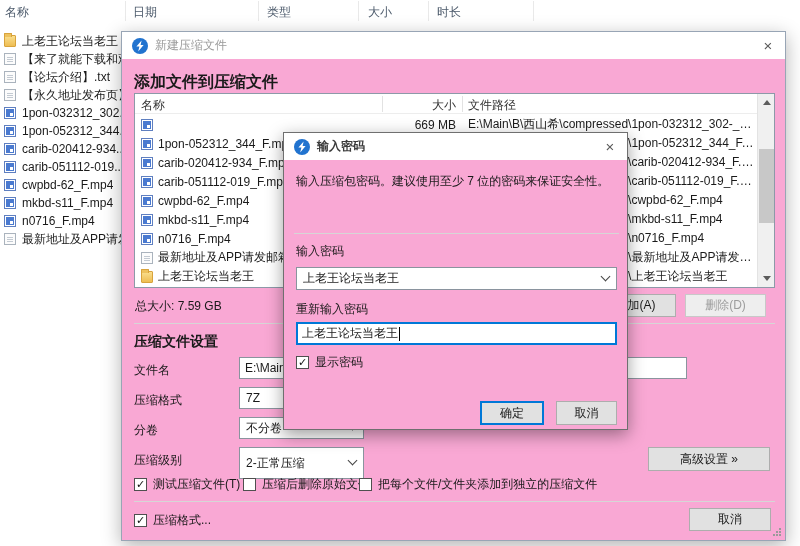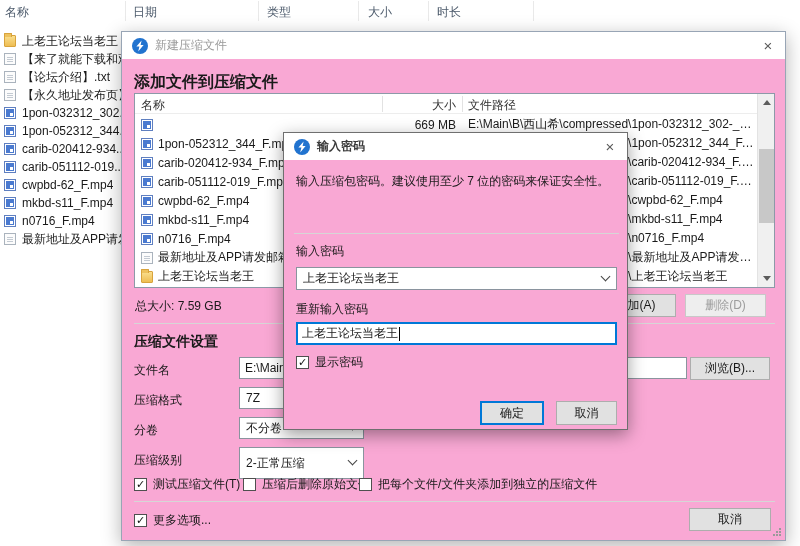--- a/index.html
+++ b/index.html
@@ -276,58 +276,58 @@
   <div class="btn btn-disabled" style="left:563px; top:262px; width:81px; height:23px">删除(D)</div>
 
   <div class="sepline" style="left:12px; top:291px; width:641px"></div>
 
   <div class="abs bold" style="left:12px; top:301px; font-size:14px">压缩文件设置</div>
 
   <label class="f-label" style="left:12px; top:330px">文件名</label>
   <div class="tinput" style="left:117px; top:325px; width:448px; height:22px">
     <span>E:\Main\</span>
   </div>
-  <div class="btn" style="left:568px; top:325px; width:80px; height:23px">浏览(B)...</div>
 
   <label class="f-label" style="left:12px; top:360px">压缩格式</label>
   <div class="combo" style="left:117px; top:355px; width:125px; height:22px">
     <span>7Z</span>
     <span class="chev"></span>
   </div>
 
   <label class="f-label" style="left:12px; top:390px">分卷</label>
   <div class="combo" style="left:117px; top:385px; width:125px; height:22px">
     <span>不分卷</span>
     <span class="chev"></span>
   </div>
 
   <label class="f-label" style="left:12px; top:420px">压缩级别</label>
   <div class="combo" style="left:117px; top:415px; width:125px; height:32px">
     <span>2-正常压缩</span>
     <span class="chev"></span>
   </div>
+  <div class="btn" style="left:526px; top:415px; width:122px; height:24px">高级设置 »</div>
 
   <div class="cbrow" style="left:12px; top:444px">
     <span class="cb">✓</span>
     <span>测试压缩文件(T)</span>
   </div>
   <div class="cbrow" style="left:121px; top:444px">
     <span class="cb"></span>
     <span>压缩后删除原始文件</span>
   </div>
   <div class="cbrow" style="left:237px; top:444px">
     <span class="cb"></span>
     <span>把每个文件/文件夹添加到独立的压缩文件</span>
   </div>
 
   <div class="sepline" style="left:12px; top:469px; width:641px"></div>
 
   <div class="cbrow" style="left:12px; top:480px">
     <span class="cb">✓</span>
-    <span>更多选项...</span>
+    <span>压缩格式...</span>
   </div>
   <div class="btn" style="left:567px; top:476px; width:82px; height:23px">取消</div>
   <div class="grip"></div>
 </div>
 
 <div id="pwd-dialog" class="dialog">
   <div class="titlebar">
     <svg class="applogo" viewBox="0 0 16 16">
       <circle cx="8" cy="8" r="8" fill="#2173cf"></circle>
       <polygon points="9.6,2.4 4.4,8.6 7.4,8.6 6.2,13.6 11.6,7 8.6,7" fill="#ffffff"></polygon>

